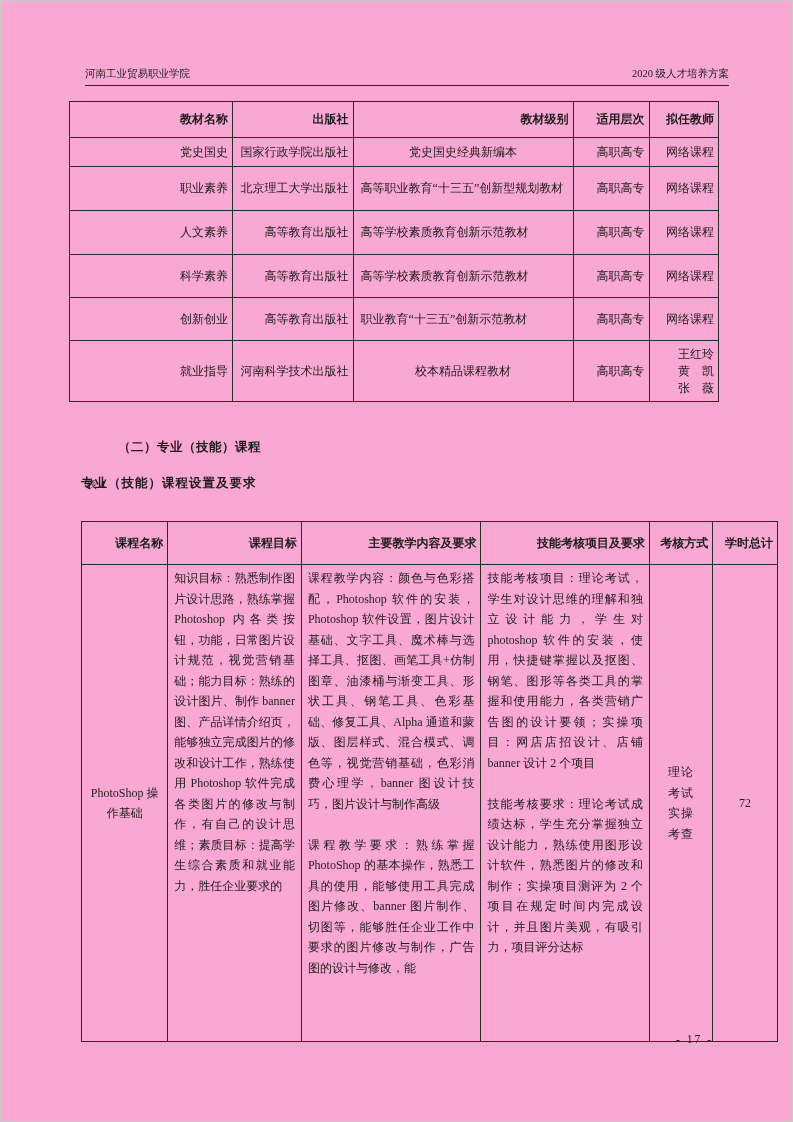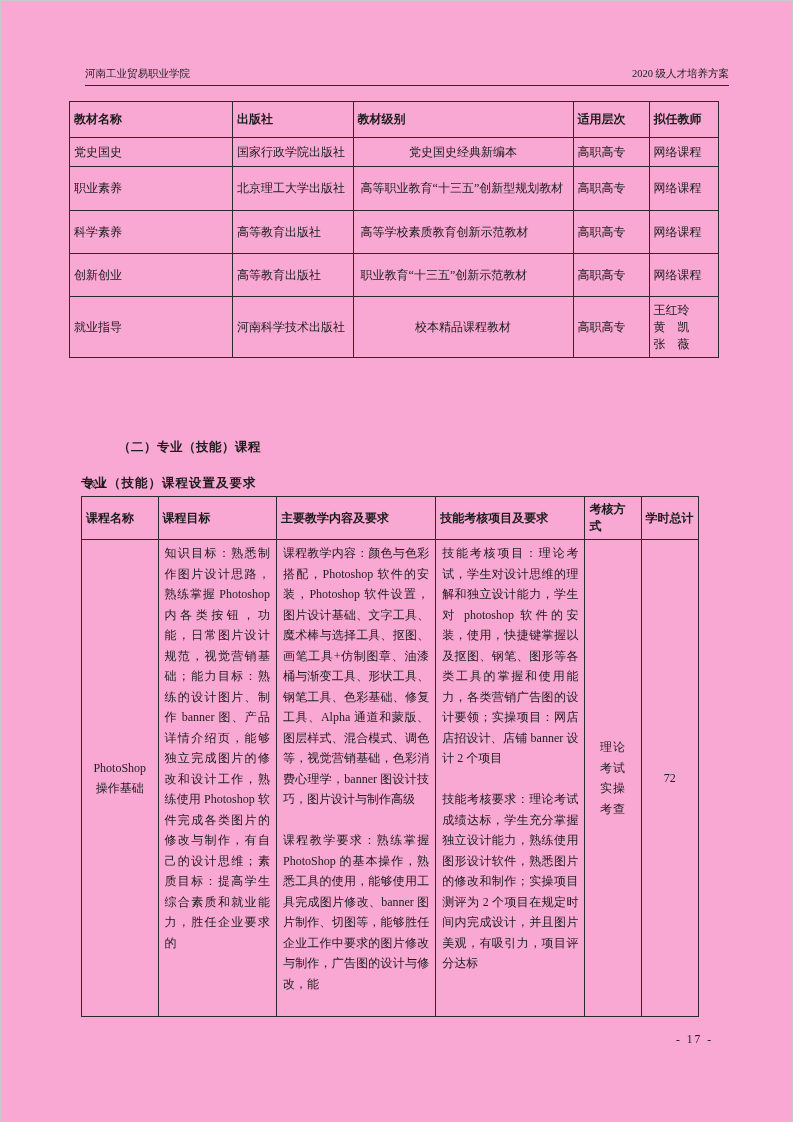--- a/index.html
+++ b/index.html
@@ -26,21 +26,21 @@
     padding-bottom:4px;
     border-bottom:1px solid #2a2a2a;
   }
   
   table{border-collapse:collapse;table-layout:fixed;}
   td,th{
     border:1px solid #2a2a2a;
     font-weight:normal;
     padding:2px 4px;
     vertical-align:middle;
-    text-align:left;
+    text-align:right;
     overflow:hidden;
   }
   
   .t1{
     position:absolute;left:68px;top:100px;
     width:650px;
     font-size:12px;
   }
   .t1 th{font-weight:bold;height:31px;font-size:12px;}
   .t1 .r1 td{height:24px;}
@@ -61,22 +61,22 @@
   .t4-caption{
     position:absolute;left:80px;top:474px;width:642px;height:18px;
   }
   .t4-label{position:absolute;left:5px;top:2px;font-size:11px;}
   .t4-title{
     position:absolute;left:0;right:0;top:0;
     font-size:12.5px;font-weight:bold;letter-spacing:1px;
   }
   
   .t2{
-    position:absolute;left:80px;top:495px;
-    width:618px;
+    position:absolute;left:80px;top:520px;
+    width:697px;
     font-size:12px;
   }
   .t2 th{font-weight:bold;height:38px;font-size:12px;line-height:17px;}
   .t2 td{vertical-align:top;}
   .t2 td.body{
     height:470px;
     text-align:justify;
     line-height:20.5px;
     padding:3px 6px;
   }
@@ -123,20 +123,27 @@
         <td>党史国史</td>
         <td>国家行政学院出版社</td>
         <td class="level center">党史国史经典新编本</td>
         <td>高职高专</td>
         <td>网络课程</td>
       </tr>
       <tr class="r2">
         <td>职业素养</td>
         <td>北京理工大学出版社</td>
         <td class="level">高等职业教育“十三五”创新型规划教材</td>
+        <td>高职高专</td>
+        <td>网络课程</td>
+      </tr>
+      <tr class="r3">
+        <td>人文素养</td>
+        <td>高等教育出版社</td>
+        <td class="level">高等学校素质教育创新示范教材</td>
         <td>高职高专</td>
         <td>网络课程</td>
       </tr>
       <tr class="r4">
         <td>科学素养</td>
         <td>高等教育出版社</td>
         <td class="level">高等学校素质教育创新示范教材</td>
         <td>高职高专</td>
         <td>网络课程</td>
       </tr>

